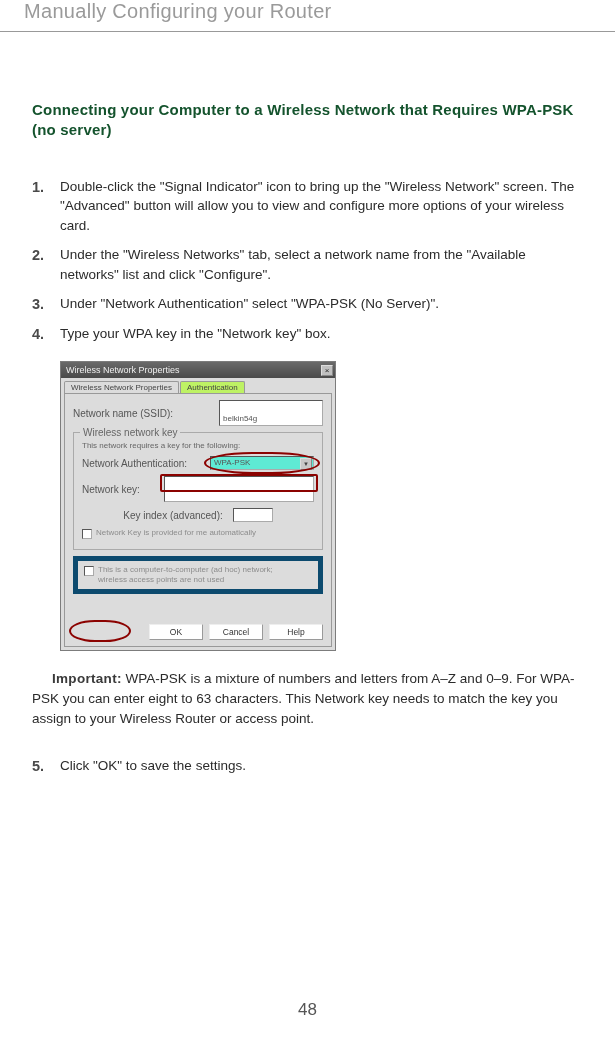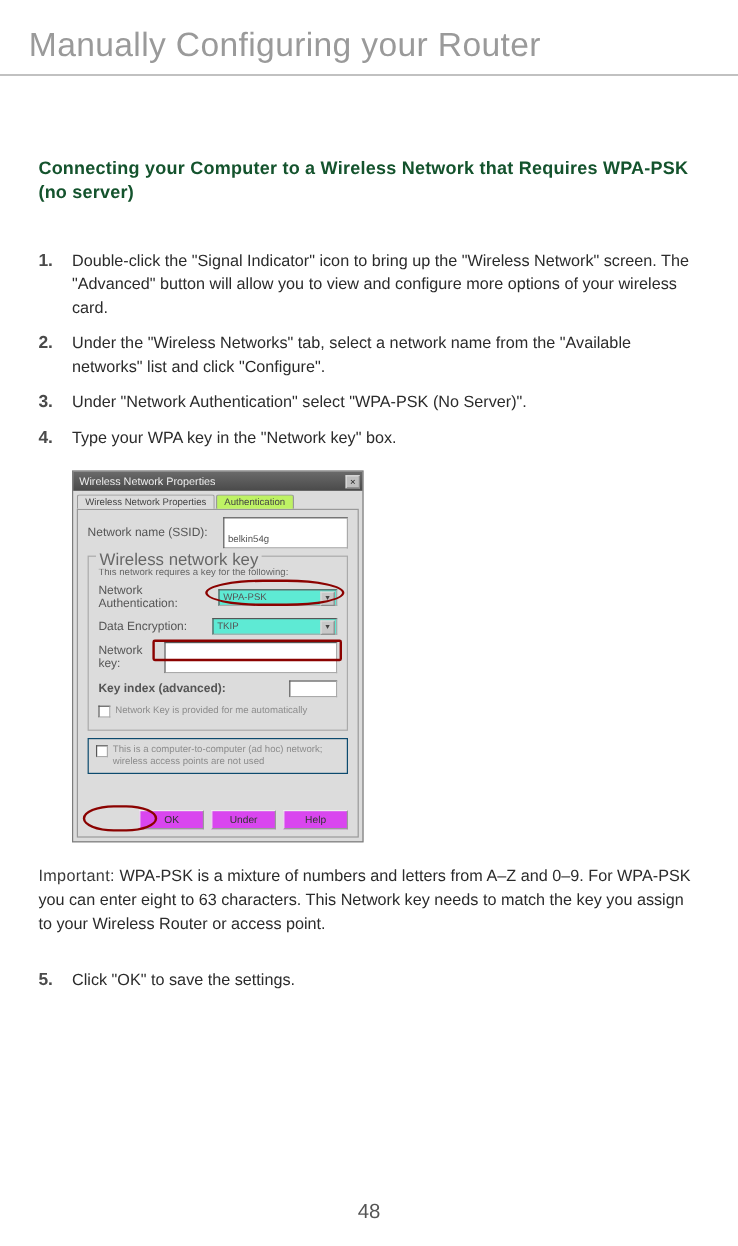--- a/index.html
+++ b/index.html
@@ -6,24 +6,24 @@
     body {
       width: 615px;
       height: 1038px;
       font-family: Arial, Helvetica, sans-serif;
       background: #fff;
       color: #333;
       padding: 0;
       position: relative;
     }
     .header-title {
-      font-size: 28px;
+      font-size: 20px;
       font-weight: 400;
       color: #9a9a9a;
-      padding: 22px 24px 8px 24px;
+      padding: 0 24px 8px 24px;
       font-family: "Arial Narrow", Arial, sans-serif;
       letter-spacing: 0.3px;
       border-bottom: 1.5px solid #999;
       margin-bottom: 68px;
     }
     .content {
       padding: 0 32px;
     }
     .subtitle {
       font-size: 15px;
@@ -50,21 +50,21 @@
       position: absolute;
       left: 0;
       top: 0;
       font-weight: 700;
       color: #4a4a4a;
       font-family: "Arial Narrow", Arial, sans-serif;
       font-size: 14.5px;
     }
     .dialog-wrap {
       margin: 18px 0 18px 28px;
-      width: 243px;
+      width: 276px;
       border: 1px solid #7c7c7c;
       background: #dcdcdc;
       font-family: Tahoma, Arial, sans-serif;
       font-size: 9px;
       color: #444;
     }
     .dlg-titlebar {
       height: 16px;
       background: linear-gradient(#6a6a6a, #4a4a4a);
       color: #eee;
@@ -156,21 +156,21 @@
       margin-top: 2px;
       margin-bottom: 6px;
       position: relative;
     }
     .dlg-group-title {
       position: absolute;
       top: -6px;
       left: 6px;
       background: #dcdcdc;
       padding: 0 3px;
-      font-size: 14px;
+      font-size: 10px;
       color: #666;
       text-align: center;
     }
     .dlg-small {
       font-size: 8px;
       color: #666;
       margin-bottom: 6px;
     }
     .dlg-index {
       width: 40px;
@@ -189,36 +189,36 @@
     }
     .dlg-checkbox {
       width: 10px;
       height: 10px;
       border: 1px inset #aaa;
       background: #fff;
       flex-shrink: 0;
       margin-top: 1px;
     }
     .dlg-group2 {
-      border: 1px solid #0c4a6e;
+      border: 5px solid #0c4a6e;
       padding: 4px 16px 4px 6px;
       margin-top: 4px;
     }
     .dlg-buttons {
       display: flex;
       justify-content: flex-end;
       gap: 6px;
       margin-top: 30px;
     }
     .dlg-btn {
       width: 54px;
       height: 16px;
       text-align: center;
       line-height: 14px;
-      background: #d946ef;
+      background: #ffffff;
       border: 1px outset #eee;
       font-size: 8.5px;
       color: #333;
     }
     .red-oval {
       position: absolute;
       border: 2px solid #8B0200;
       border-radius: 50% / 60%;
       pointer-events: none;
     }
@@ -228,24 +228,25 @@
       border-radius: 2px;
       pointer-events: none;
     }
     .important {
       font-size: 13.5px;
       line-height: 1.45;
       color: #2b2b2b;
       margin: 8px 0 28px 0;
     }
     .important strong {
-      font-weight: 400;
+      font-weight: 700;
       font-family: "Arial Narrow", Arial, sans-serif;
       letter-spacing: 0.3px;
       color: #3a3a3a;
+      margin-left: 20px;
     }
     .page-num {
       position: absolute;
       bottom: 18px;
       width: 100%;
       text-align: center;
       font-size: 17px;
       color: #555;
     }
   </style>
@@ -294,48 +295,42 @@
         <span class="dlg-group-title">Wireless network key</span>
         <div class="dlg-small">This network requires a key for the following:</div>
         <div class="dlg-row">
           <span class="dlg-label">Network Authentication:</span>
           <div class="dlg-combo">
               <span>WPA-PSK</span>
             </div>
           <div class="red-oval" style="right:-6px; top:-4px; width:116px; height:22px;"></div>
         </div>
         <div class="dlg-row">
-          <span class="dlg-label">Data Encryption:</span>
-          <div class="dlg-combo">
-              <span>TKIP</span>
-            </div>
-        </div>
-        <div class="dlg-row">
           <span class="dlg-label">Network key:</span>
           <div class="dlg-input" style="width:150px;"></div>
           <div class="red-rect" style="right:-4px; top:-2px; width:158px; height:18px;"></div>
         </div>
-        <div class="dlg-row" style="justify-content:space-between; gap:10px;font-weight:bold;">
+        <div class="dlg-row" style="justify-content:center; gap:10px;">
           <span class="dlg-label">Key index (advanced):</span>
           <div class="dlg-index"></div>
         </div>
         <div class="dlg-check">
           <div class="dlg-checkbox"></div>
           <span>Network Key is provided for me automatically</span>
         </div>
       </div>
       <div class="dlg-group2">
         <div class="dlg-check" style="margin-top:0;">
           <div class="dlg-checkbox"></div>
           <span>This is a computer-to-computer (ad hoc) network; wireless access points are not used</span>
         </div>
       </div>
       <div class="dlg-buttons" style="position:relative;">
         <div class="dlg-btn">OK</div>
-        <div class="dlg-btn">Under</div>
+        <div class="dlg-btn">Cancel</div>
         <div class="dlg-btn">Help</div>
         <div class="red-oval" style="left:-4px; top:-4px; width:62px; height:22px;"></div>
       </div>
     </div>
   </div>
 
   <p class="important">
     <strong>Important:</strong><span> WPA-PSK is a mixture of numbers and letters from A–Z and 0–9. For WPA-PSK you can enter eight to 63 characters. This Network key needs to match the key you assign to your Wireless Router or access point.</span>
   </p>
 

